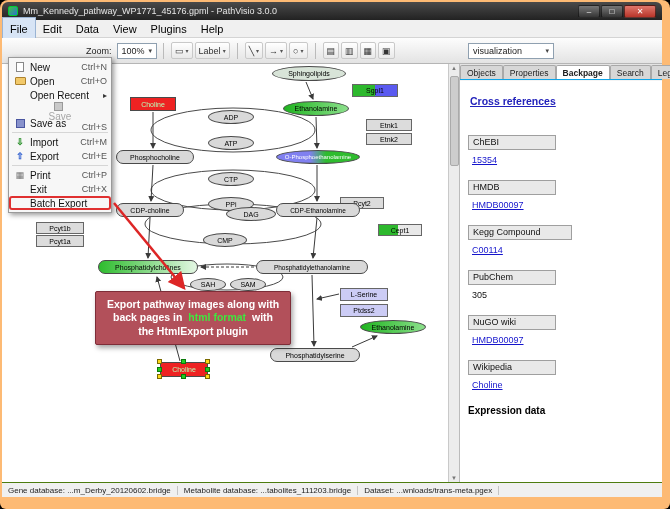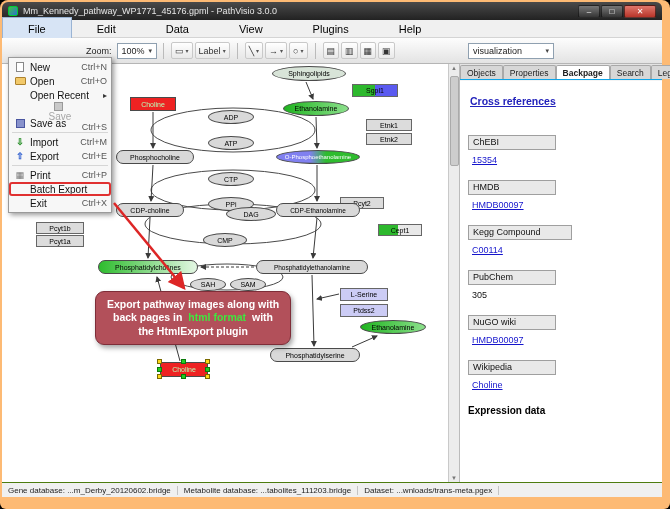--- a/index.html
+++ b/index.html
@@ -14,21 +14,21 @@
   .app-icon{width:10px;height:10px;border-radius:2px;margin-right:5px;
     background:linear-gradient(135deg,#3ec63e,#2a6fd4);border:1px solid #0c3;}
   .winbtns{margin-left:auto;display:flex;gap:1px;}
   .wb{height:13px;display:flex;align-items:center;justify-content:center;
     font-size:8px;color:#fff;border:1px solid rgba(0,0,0,.55);border-radius:2px;
     background:linear-gradient(rgba(255,255,255,.28),rgba(255,255,255,.06));width:22px;}
   .wb.close{width:32px;background:linear-gradient(#e0776b,#b8352a);}
 
   .menubar{position:absolute;left:2px;top:20px;width:660px;height:18px;background:#f0f0f0;
     display:flex;align-items:center;font-size:11px;color:#000;border-bottom:1px solid #d4d4d4;}
-  .menu-item{padding:1px 25px;height:24px;display:flex;align-items:center;}
+  .menu-item{padding:1px 7px;height:24px;display:flex;align-items:center;}
   .menu-item.open{background:#d7e4f5;border:1px solid #9ab4d4;}
 
   .toolbar{position:absolute;left:2px;top:38px;width:660px;height:26px;
     background:linear-gradient(#fdfdfd,#e3e3e3);border-bottom:1px solid #b5b5b5;
     display:flex;align-items:center;font-size:9px;color:#222;}
   .tb-zoom-label{margin-left:84px;}
   .combo{display:flex;align-items:center;gap:4px;background:#fff;border:1px solid #8fa0b0;
     padding:1px 4px;height:16px;font-size:9px;margin-left:5px;}
   .combo .caret{font-size:7px;color:#444;}
   .combo.viz{margin-left:auto;margin-right:108px;width:86px;justify-content:space-between;gap:14px;}
@@ -88,21 +88,21 @@
   .ic-import{color:#1d8a1d;font-weight:bold;}
   .ic-export{color:#2255cc;font-weight:bold;}
   .ic-print{color:#777;}
   .mlabel{flex:0 0 auto;}
   .mshort{margin-left:auto;color:#555;font-size:9px;}
   .msub{margin-left:auto;font-size:8px;color:#333;}
   .msep{height:1px;background:#d6d6d6;margin:2px 3px;}
 
   
   .annotation{position:absolute;left:95px;top:291px;width:196px;height:54px;background:#b2505a;
-    border:1px solid #7e2d38;border-radius:9px;box-shadow:2px 3px 5px rgba(0,0,0,.35);
+    border:1px solid #7e2d38;border-radius:2px;box-shadow:2px 3px 5px rgba(0,0,0,.35);
     z-index:8;color:#fff;font-size:10.5px;font-weight:bold;text-align:center;
     display:flex;align-items:center;justify-content:center;padding:3px 8px;line-height:1.25;}
   .annotation .hl{color:#3fe63f;padding:0 3px;}
 
   #overlay{position:absolute;left:0;top:0;width:670px;height:509px;z-index:12;pointer-events:none;}
 </style>
 </head>
 <body>
 
 <div id="window">
@@ -296,28 +296,28 @@
         <span class="micon ic-export">⇧</span>
         <span class="mlabel">Export</span>
         <span class="mshort">Ctrl+E</span>
       </div>
       <div class="msep"></div>
       <div class="mitem">
         <span class="micon ic-print">▦</span>
         <span class="mlabel">Print</span>
         <span class="mshort">Ctrl+P</span>
       </div>
+      <div class="mitem">
+        <span class="micon"></span>
+        <span class="mlabel">Exit</span>
+        <span class="mshort">Ctrl+X</span>
+      </div>
       <div class="mitem hl-box">
         <span class="micon"></span>
         <span class="mlabel">Batch Export</span>
-      </div>
-      <div class="mitem">
-        <span class="micon"></span>
-        <span class="mlabel">Exit</span>
-        <span class="mshort">Ctrl+X</span>
       </div>
     </div>
 
   <div class="annotation">
     <span><span>Export pathway images along with back pages in </span><span class="hl">html format</span><span> with the HtmlExport plugin</span></span>
   </div>
 
   <svg id="overlay">
     <defs>
       <marker id="arrRed" markerWidth="8" markerHeight="8" refX="6" refY="3.5" orient="auto">

